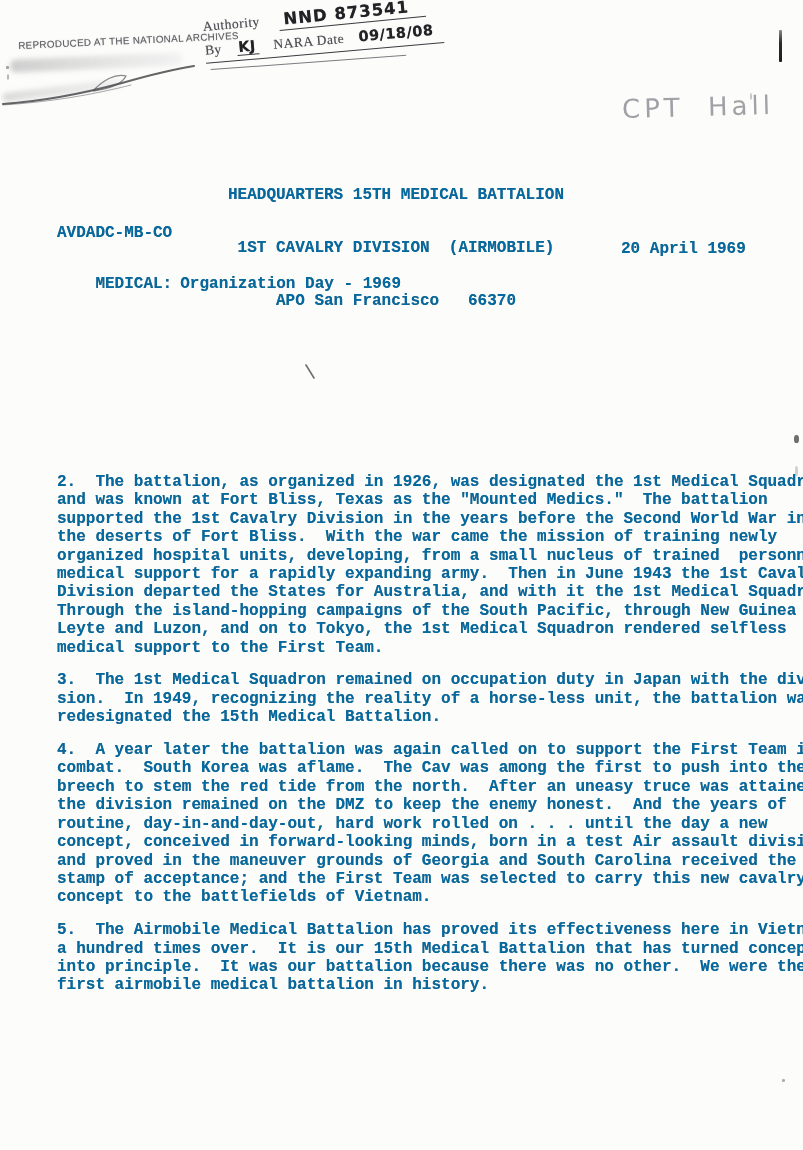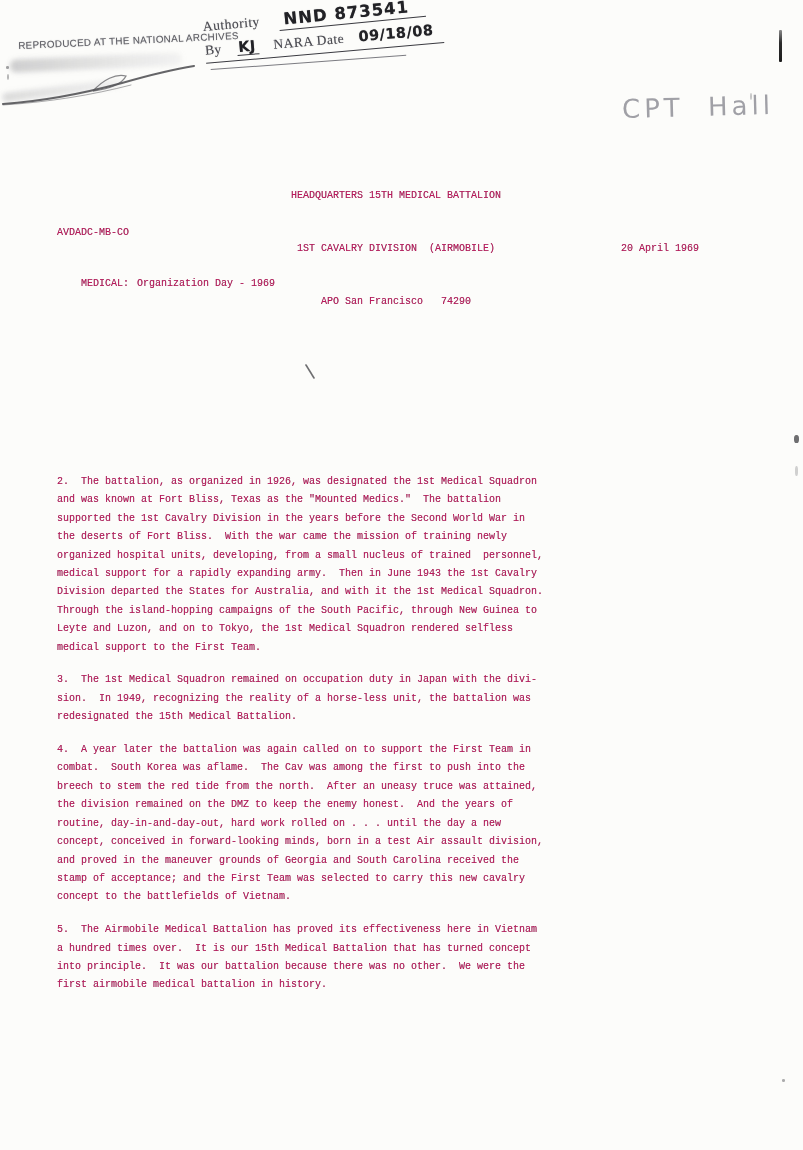--- a/index.html
+++ b/index.html
@@ -7,25 +7,26 @@
     position:relative;
     width:803px;height:1150px;
     margin:0 auto;
     background:#fcfcfa;
     overflow:hidden;
     font-family:"Liberation Mono","DejaVu Sans Mono",monospace;
     color:#3f3f3f;
   }
   
   .type{
-    font-size:10px;
+    font-size:16px;
     line-height:18.4px;
     white-space:pre;
     text-shadow:0 0 0.6px rgba(55,55,55,0.55);
-    color:#be185d;
+    color:#0369a1;
+    font-weight:bold;
   }
   .letterhead{
     position:absolute;top:152px;left:0;width:792px;
     text-align:center;
     line-height:17.6px;
   }
   .office-symbol{position:absolute;top:224px;left:57px;}
   .date-line{position:absolute;top:224px;left:621px;margin-top:16px;}
   .subject-line{position:absolute;top:257px;left:57px;}
   .subject-line .subj-title{margin-left:8px;}
@@ -151,21 +152,21 @@
   <div class="speck speck-a"></div>
   <div class="speck speck-b"></div>
   <div class="speck speck-c"></div>
   <div class="speck speck-d"></div>
   <div class="speck speck-e"></div>
   <div class="speck speck-f"></div>
 
   <div class="letterhead type">
     <div>HEADQUARTERS 15TH MEDICAL BATTALION</div>
     <div>1ST CAVALRY DIVISION  (AIRMOBILE)</div>
-    <div>APO San Francisco   74290</div>
+    <div>APO San Francisco   66370</div>
   </div>
 
   <div class="office-symbol type">AVDADC-MB-CO</div>
   <div class="date-line type">20 April 1969</div>
 
   <div class="subject-line type">
     <span>MEDICAL:</span><span class="subj-title">Organization Day - 1969</span>
   </div>
 
   <svg class="check-mark-svg" viewBox="0 0 12 16" fill="none">

